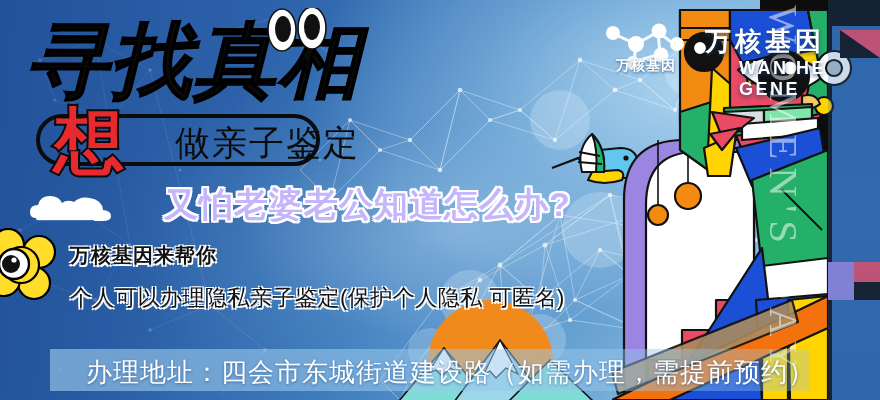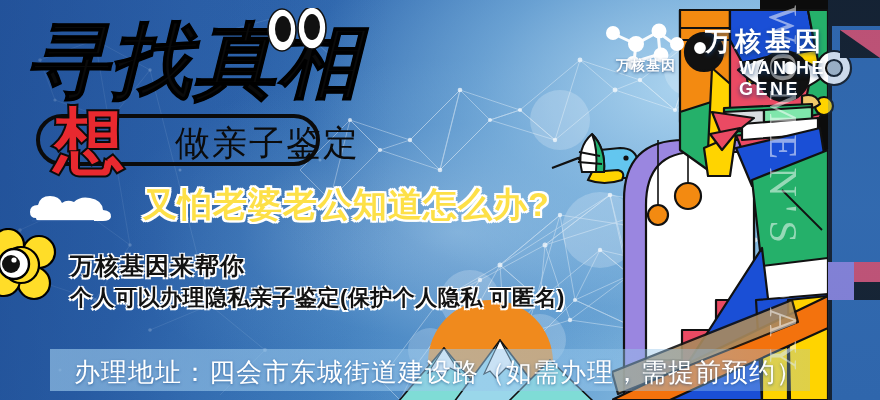--- a/index.html
+++ b/index.html
@@ -99,47 +99,47 @@
   .xiang{
     position:absolute; left:54px; top:106px;
     font-size:70px; font-weight:bold; line-height:1;
     color:#e8292f;
     -webkit-text-stroke:4px #0b0b0b;
     paint-order:stroke fill;
   }
 
   
   .subhead{
-    position:absolute; left:143px; top:182px;
+    position:absolute; left:164px; top:182px;
     font-size:34px; font-weight:bold; letter-spacing:1px;
-    color:#fde047;
+    color:#c4b5fd;
     text-shadow:
       -2px -2px 0 #fff, 2px -2px 0 #fff, -2px 2px 0 #fff, 2px 2px 0 #fff,
        0 -2px 0 #fff, 0 2px 0 #fff, -2px 0 0 #fff, 2px 0 0 #fff;
   }
 
   
   .body1{
-    position:absolute; left:70px; top:250px;
-    font-size:24px; font-weight:bold; letter-spacing:1px; color:#121212;
+    position:absolute; left:70px; top:242px;
+    font-size:20px; font-weight:bold; letter-spacing:1px; color:#121212;
     text-shadow:-1.5px -1.5px 0 #fff,1.5px -1.5px 0 #fff,-1.5px 1.5px 0 #fff,1.5px 1.5px 0 #fff;
   }
   .body2{
     position:absolute; left:70px; top:283px;
-    font-size:22px; font-weight:bold; letter-spacing:0.5px; color:#121212;
+    font-size:22px; font-weight:normal; letter-spacing:0.5px; color:#121212;
     text-shadow:-1.5px -1.5px 0 #fff,1.5px -1.5px 0 #fff,-1.5px 1.5px 0 #fff,1.5px 1.5px 0 #fff;
   }
 
   
   .addr-bar{
     position:absolute; left:50px; top:349px; width:760px; height:42px;
     background:linear-gradient(90deg, rgba(160,205,238,0.62) 0%, rgba(150,198,235,0.50) 70%, rgba(150,198,235,0.30) 100%);
   }
   .addr-text{
-    position:absolute; left:74px; top:355px;
+    position:absolute; left:86px; top:355px;
     font-family:"Liberation Serif","DejaVu Serif",serif;
     font-size:26px; color:#ffffff; letter-spacing:1px;
     text-shadow:0 1px 3px rgba(20,70,130,.6);
     white-space:nowrap;
   }
 </style>
 </head>
 <body>
 
 <div class="stage">

